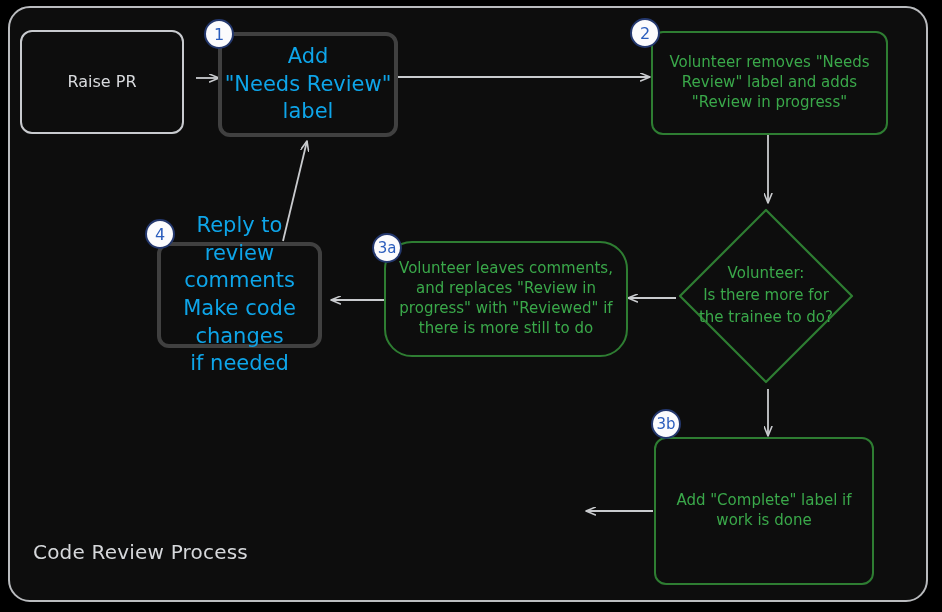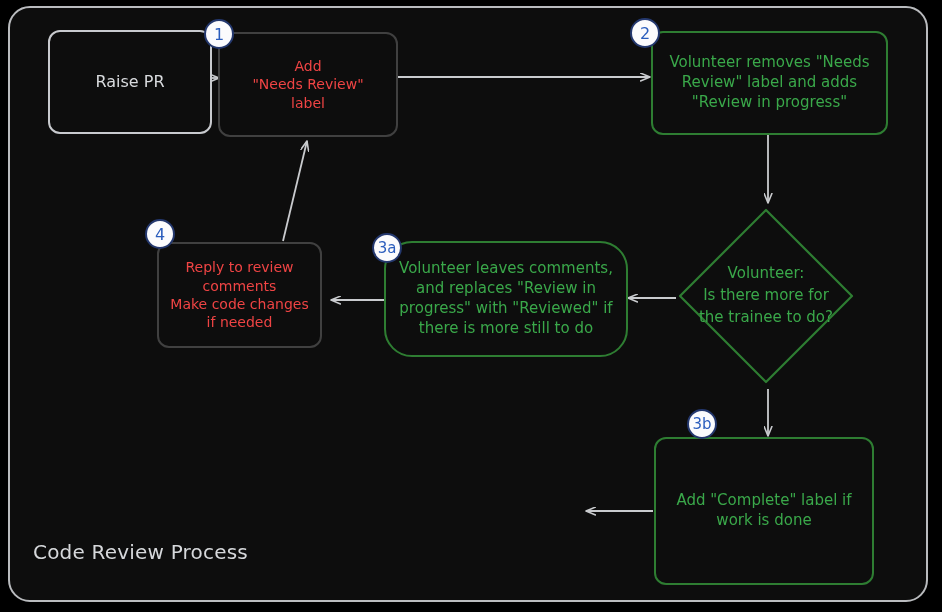--- a/index.html
+++ b/index.html
@@ -57,23 +57,23 @@
     white-space: pre-line;
   }
 
   .node-gray {
     border: 2px solid #c8cace;
     color: #d9dbde;
     font-size: 16px;
   }
 
   .node-red {
-    border: 2px solid #404040;
-    color: #ef4444;
-    font-size: 14px;
+    border: 4px solid #404040;
+    color: #0ea5e9;
+    font-size: 21px;
   }
 
   .node-green {
     border: 2px solid #2e7d32;
     color: #3aa84a;
     font-size: 15px;
   }
 
   
   #node-decision {
@@ -157,21 +157,21 @@
 
     <line x1="768" y1="389" x2="768" y2="436" stroke="#c9cbce" stroke-width="1.8" marker-end="url(#arrowhead)"></line>
 
     <line x1="385" y1="300" x2="331" y2="300" stroke="#c9cbce" stroke-width="1.8" marker-end="url(#arrowhead)"></line>
 
     <line x1="283" y1="241" x2="307" y2="141" stroke="#c9cbce" stroke-width="1.8" marker-end="url(#arrowhead)"></line>
 
     <line x1="653" y1="511" x2="586" y2="511" stroke="#c9cbce" stroke-width="1.8" marker-end="url(#arrowhead)"></line>
   </svg>
 
-  <div class="node node-gray" style="left:48px; top:30px; width:164px; height:104px;">
+  <div class="node node-gray" style="left:20px; top:30px; width:164px; height:104px;">
     <span>Raise PR</span>
   </div>
 
   <div class="node node-red" style="left:218px; top:32px; width:180px; height:105px;">
     <span>Add
 "Needs Review"
 label</span>
   </div>
   <div class="badge" style="left:204px; top:19px;">
     <span>1</span>
@@ -212,20 +212,20 @@
 if needed</span>
   </div>
   <div class="badge" style="left:145px; top:219px;">
     <span>4</span>
   </div>
 
   <div class="node node-green" style="left:654px; top:437px; width:220px; height:148px;">
     <span>Add "Complete" label if
 work is done</span>
   </div>
-  <div class="badge" style="left:651px; top:409px; font-size:15px;margin-left:36px;">
+  <div class="badge" style="left:651px; top:409px; font-size:15px;">
     <span>3b</span>
   </div>
 
 
   <div id="title">Code Review Process</div>
 
 </div>
 
 </body></html>

